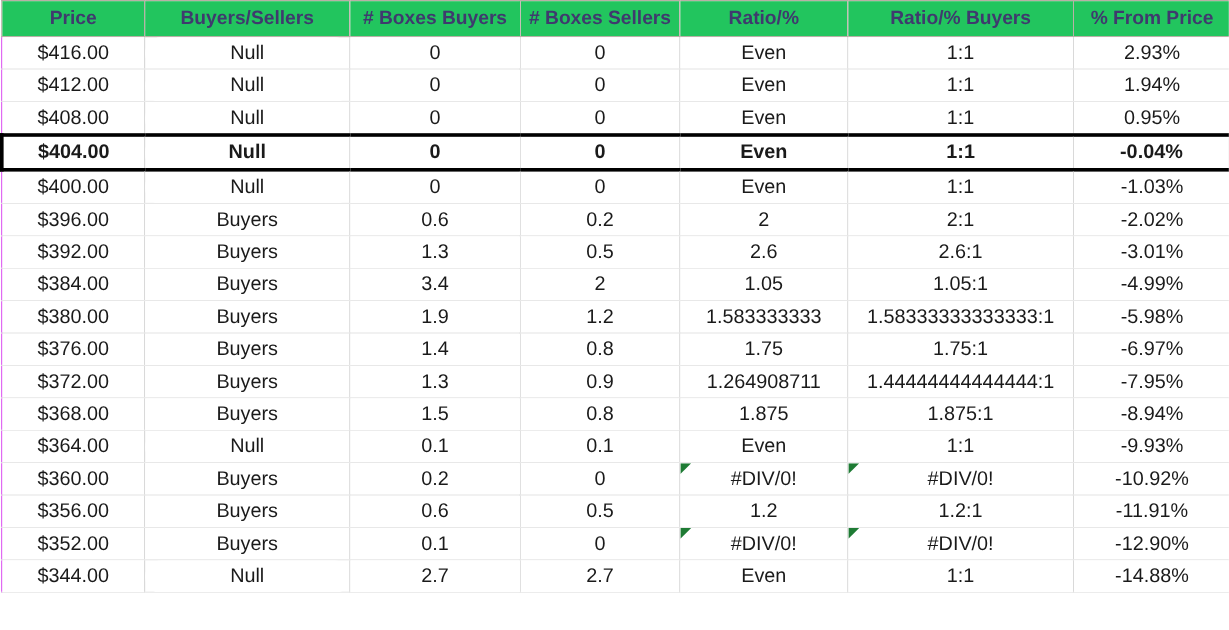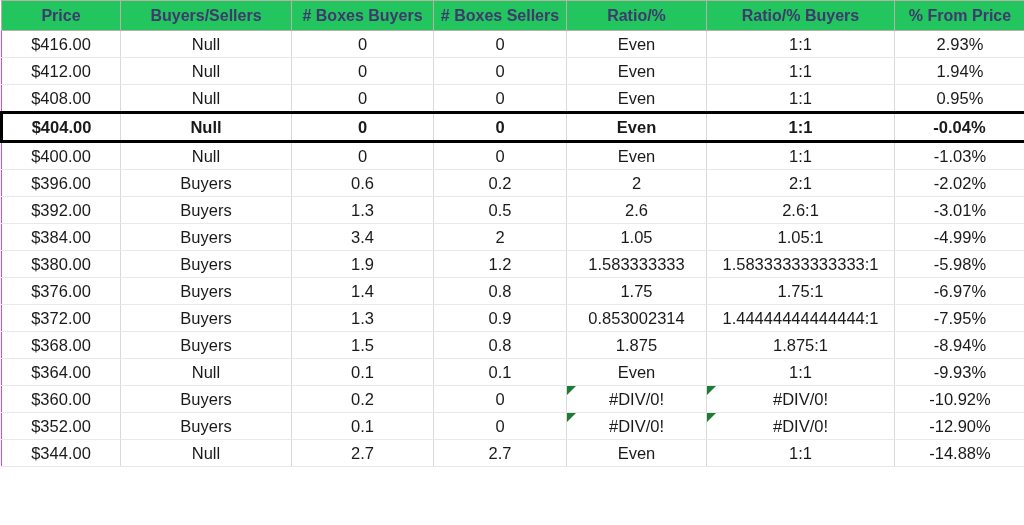--- a/index.html
+++ b/index.html
@@ -371,21 +371,21 @@
           <td class="fill-buyers">
             <span class="cell-inner">Buyers</span>
           </td>
           <td>
             <span class="cell-inner">1.3</span>
           </td>
           <td>
             <span class="cell-inner">0.9</span>
           </td>
           <td>
-            <span class="cell-inner">0.853002314</span>
+            <span class="cell-inner">1.264908711</span>
           </td>
           <td>
             <span class="cell-inner">1.44444444444444:1</span>
           </td>
           <td>
             <span class="cell-inner">-7.95%</span>
           </td>
         </tr>
         <tr>
           <td>
@@ -449,20 +449,43 @@
           <td>
             <span class="err-flag"></span>
             <span class="cell-inner">#DIV/0!</span>
           </td>
           <td>
             <span class="err-flag"></span>
             <span class="cell-inner">#DIV/0!</span>
           </td>
           <td>
             <span class="cell-inner">-10.92%</span>
+          </td>
+        </tr>
+        <tr>
+          <td>
+            <span class="cell-inner">$356.00</span>
+          </td>
+          <td class="fill-buyers">
+            <span class="cell-inner">Buyers</span>
+          </td>
+          <td>
+            <span class="cell-inner">0.6</span>
+          </td>
+          <td>
+            <span class="cell-inner">0.5</span>
+          </td>
+          <td>
+            <span class="cell-inner">1.2</span>
+          </td>
+          <td>
+            <span class="cell-inner">1.2:1</span>
+          </td>
+          <td>
+            <span class="cell-inner">-11.91%</span>
           </td>
         </tr>
         <tr>
           <td>
             <span class="cell-inner">$352.00</span>
           </td>
           <td class="fill-buyers">
             <span class="cell-inner">Buyers</span>
           </td>
           <td>

